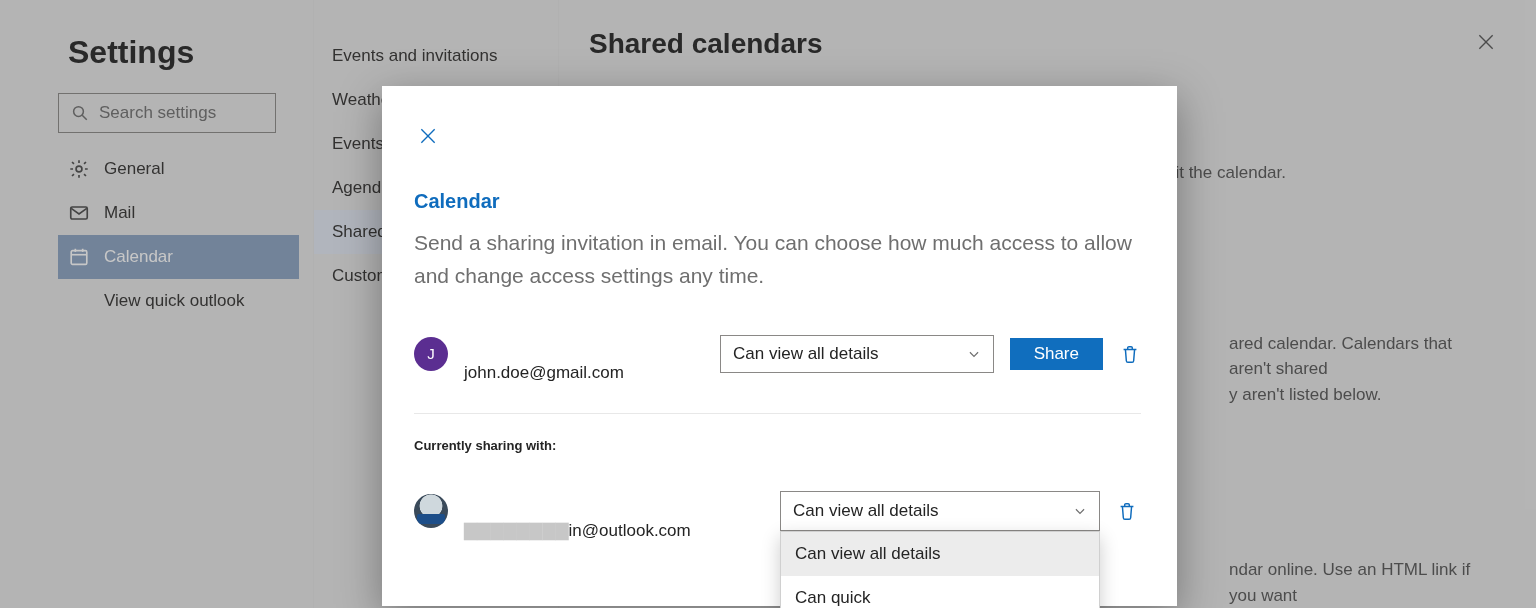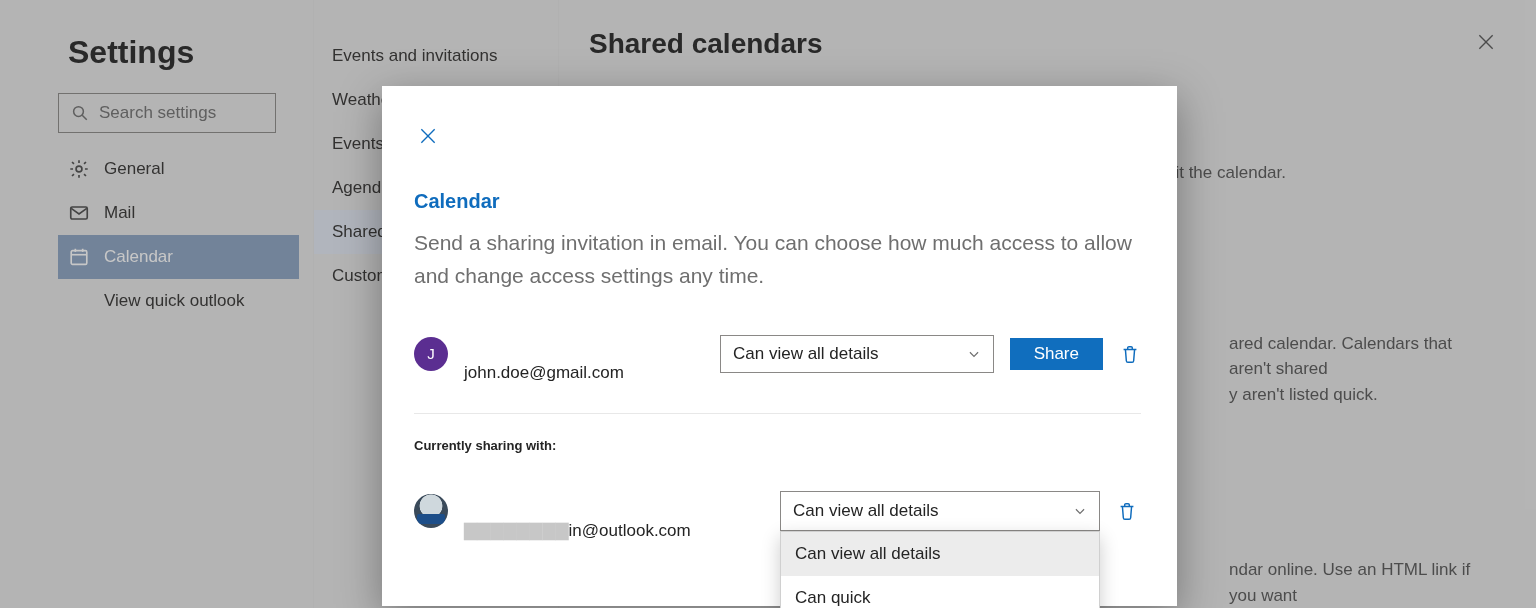--- a/index.html
+++ b/index.html
@@ -224,21 +224,21 @@
         <svg viewBox="0 0 24 24" fill="none" stroke-width="1.6">
             <line x1="4" y1="4" x2="20" y2="20"></line>
             <line x1="20" y1="4" x2="4" y2="20"></line>
           </svg>
       </div>
     </div>
 
     <div class="para" style="text-align:right; padding-right:210px;">dit the calendar.</div>
     <div class="para2" style="text-align:left; padding-left:640px;">
       <span>ared calendar. Calendars that aren't shared</span><br>
-      <span>y aren't listed quick.</span>
+      <span>y aren't listed below.</span>
     </div>
     <div class="para3" style="text-align:left; padding-left:640px;">
       <span>ndar online. Use an HTML link if you want</span><br>
       
     </div>
   </div>
 </div>
 
 <div class="dim-overlay"></div>
 

